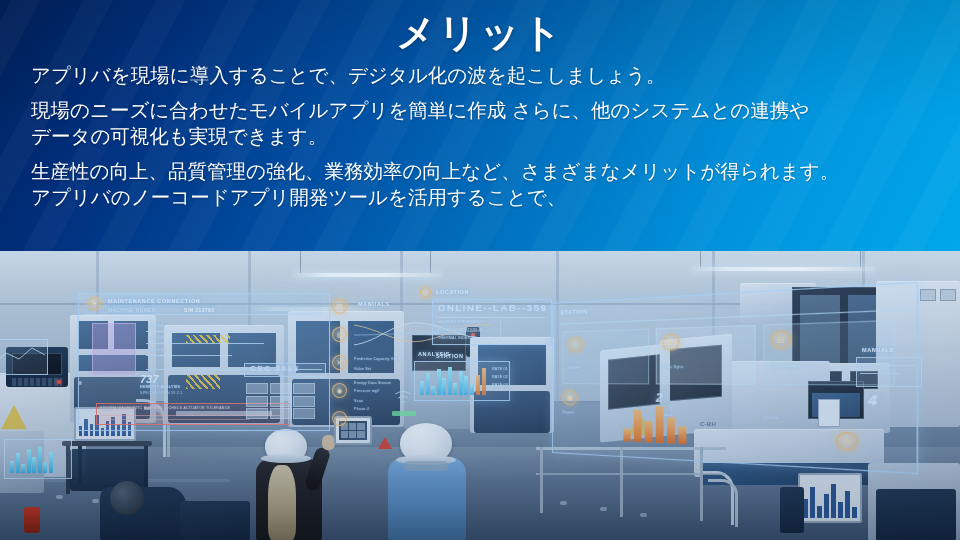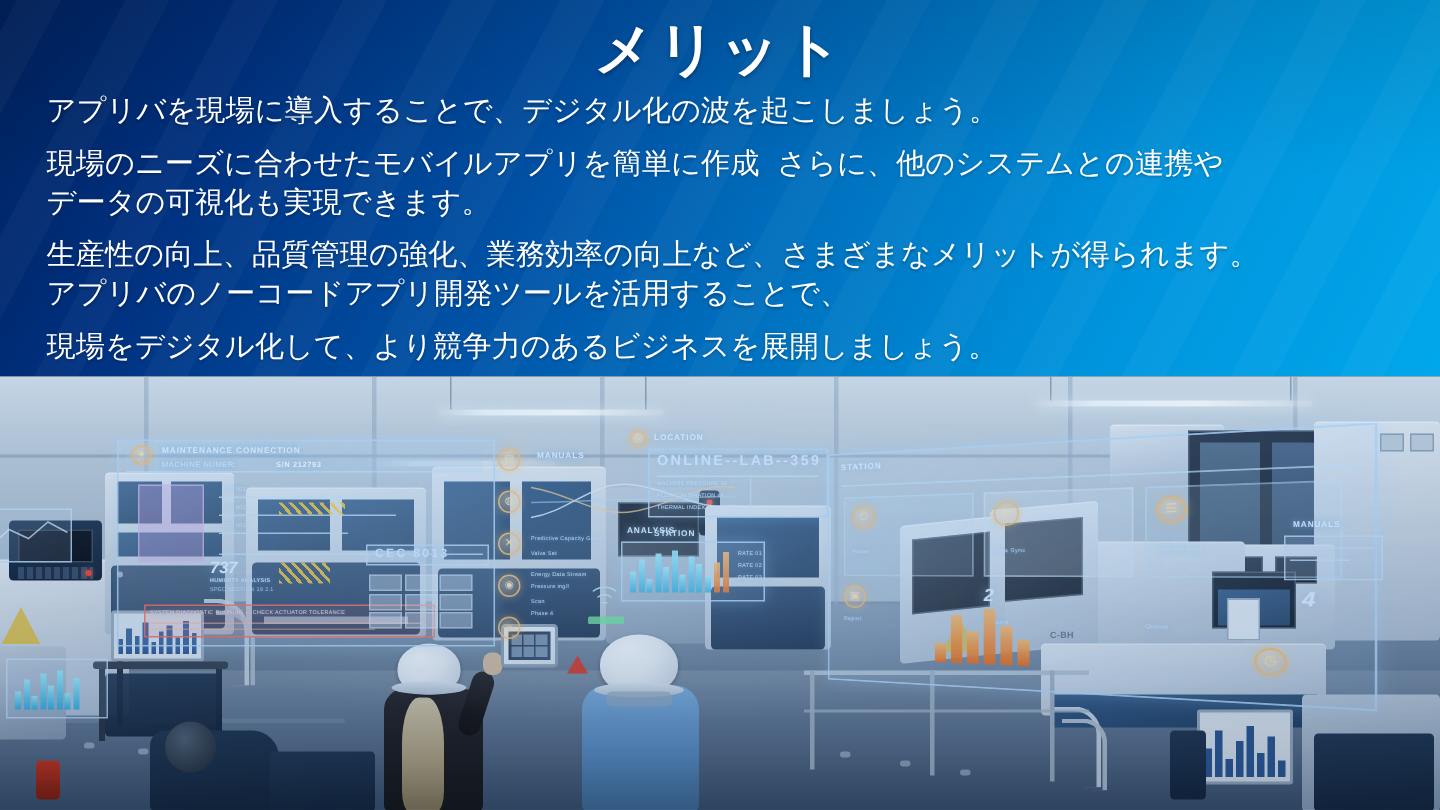--- a/index.html
+++ b/index.html
@@ -50,21 +50,21 @@
 
   .body-copy {
     position:absolute; left:31px; top:62px; width:905px;
     z-index:3;
     color:#ffffff;
     font-size:19.5px;
     line-height:26px;
     text-shadow:0 1px 2px rgba(0,0,0,0.30);
     font-weight:400;
   }
-  .para { margin-bottom:9px;font-family:Liberation Mono, monospace; }
+  .para { margin-bottom:9px; }
   .para:last-child { margin-bottom:0; }
   .para .ln { display:block; white-space:nowrap; }
 
   
   .photo {
     position:absolute; left:0; top:251px; width:960px; height:289px;
     overflow:hidden;
     background:
       linear-gradient(180deg,#c6d3df 0%,#aebed0 18%,#93a8bf 36%,#7c93ad 56%,#5e7893 76%,#46607c 100%);
   }
@@ -222,23 +222,20 @@
       <div class="para">
         <span class="ln">アプリバを現場に導入することで、デジタル化の波を起こしましょう。</span>
       </div>
       <div class="para">
         <span class="ln">現場のニーズに合わせたモバイルアプリを簡単に作成 さらに、他のシステムとの連携や</span>
         <span class="ln">データの可視化も実現できます。</span>
       </div>
       <div class="para">
         <span class="ln">生産性の向上、品質管理の強化、業務効率の向上など、さまざまなメリットが得られます。</span>
         <span class="ln">アプリバのノーコードアプリ開発ツールを活用することで、</span>
-      </div>
-      <div class="para">
-        <span class="ln">現場をデジタル化して、より競争力のあるビジネスを展開しましょう。</span>
       </div>
     </div>
   </div>
 
   <div class="photo">
 
     <div class="ph wall-top"></div>
     <div class="ph wall-mid"></div>
     <div class="ph wall-seam"></div>
     <div class="ph wall-seam2"></div>

